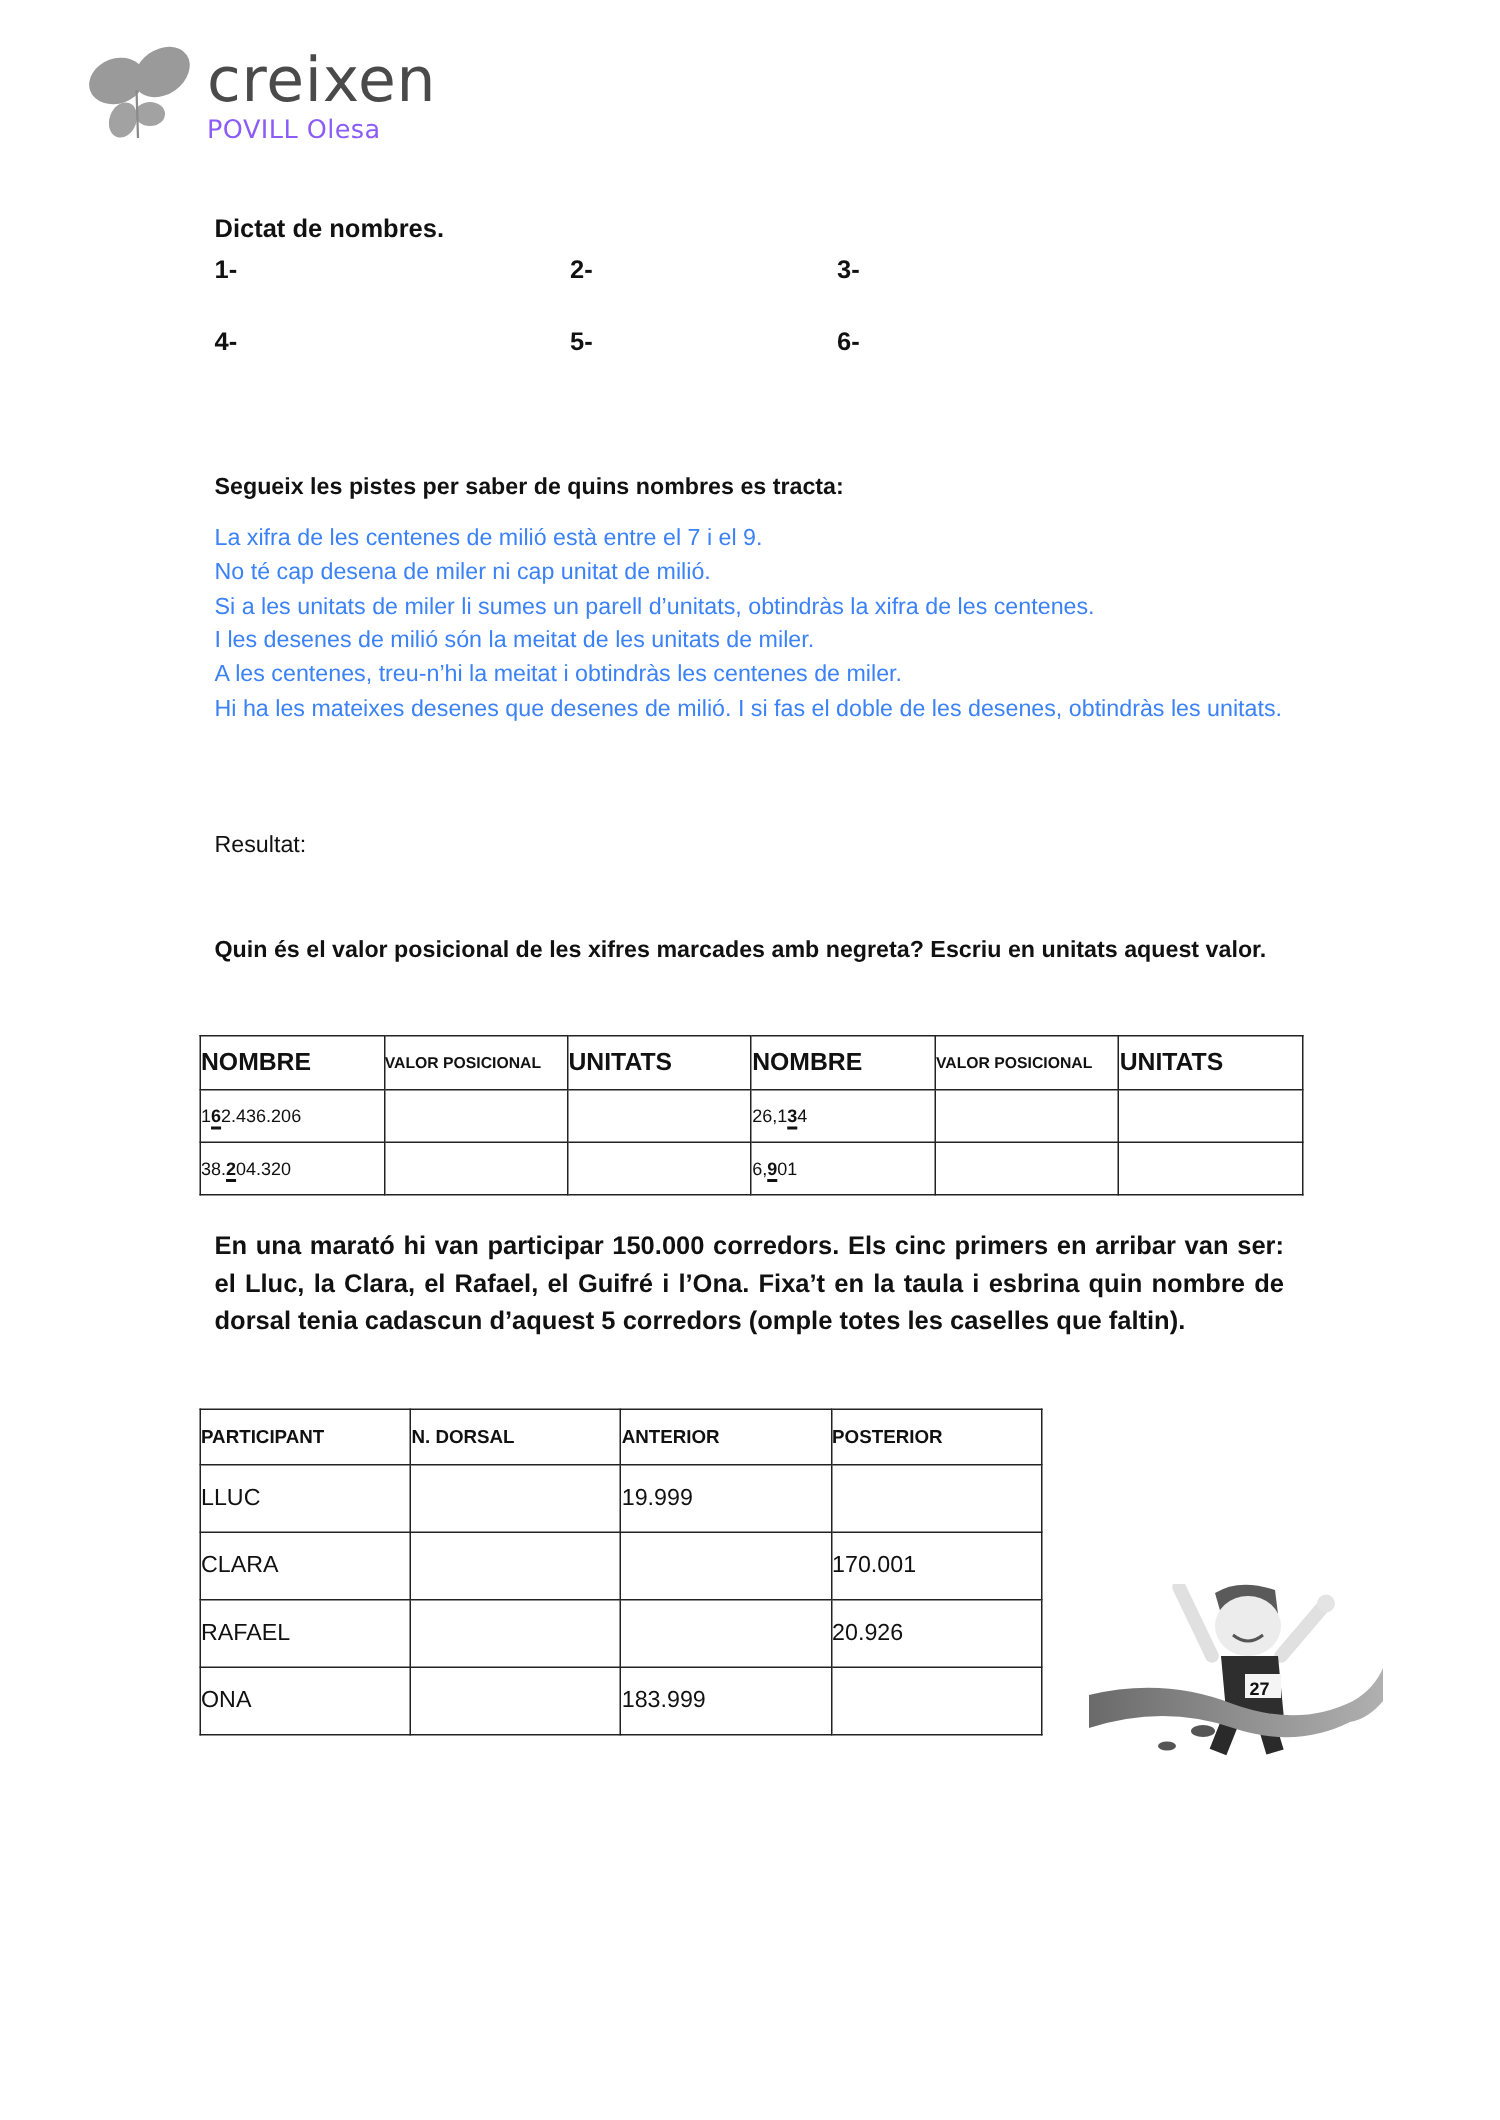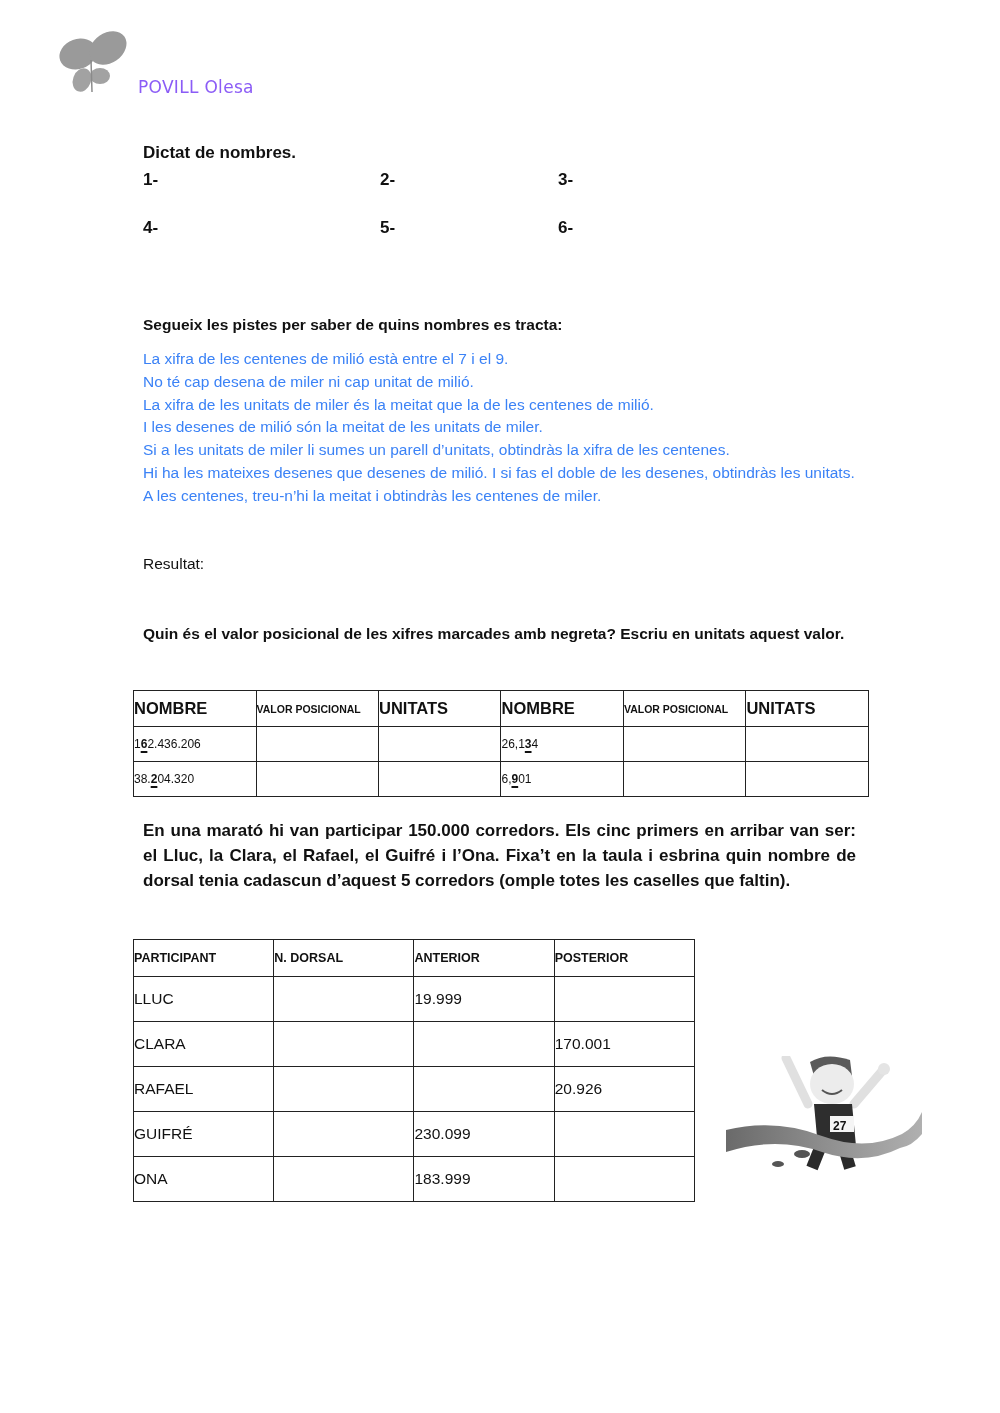--- a/index.html
+++ b/index.html
@@ -52,40 +52,40 @@
 <body>
 
 <div class="logo">
   <svg width="80" height="66" viewBox="0 0 80 66">
     <ellipse cx="22" cy="24" rx="19" ry="15" fill="#9a9a9a" transform="rotate(-20 22 24)"></ellipse>
     <ellipse cx="52" cy="18" rx="20" ry="15" fill="#9a9a9a" transform="rotate(-35 52 18)"></ellipse>
     <ellipse cx="26" cy="50" rx="9" ry="12" fill="#a2a2a2" transform="rotate(20 26 50)"></ellipse>
     <ellipse cx="44" cy="46" rx="10" ry="8" fill="#a2a2a2"></ellipse>
     <path d="M35 30 L36 62" stroke="#8a8a8a" stroke-width="1.5"></path>
   </svg>
+  <div class="logo-brand">creixen</div>
   <div class="logo-sub">POVILL Olesa</div>
 </div>
 
 <div class="abs dictat-title">Dictat de nombres.</div>
 <div class="abs dict-item" style="left:143px; top:170px;">1-</div>
 <div class="abs dict-item" style="left:380px; top:170px;">2-</div>
 <div class="abs dict-item" style="left:558px; top:170px;">3-</div>
 <div class="abs dict-item" style="left:143px; top:218px;">4-</div>
 <div class="abs dict-item" style="left:380px; top:218px;">5-</div>
 <div class="abs dict-item" style="left:558px; top:218px;">6-</div>
 
 <div class="abs clues-title">Segueix les pistes per saber de quins nombres es tracta:</div>
 <div class="abs clues body-text">
   <p>La xifra de les centenes de milió està entre el 7 i el 9.</p>
   <p>No té cap desena de miler ni cap unitat de milió.</p>
-  <p>La xifra de les unitats de miler és la meitat que la de les centenes de milió.</p>
+  <p>Si a les unitats de miler li sumes un parell d’unitats, obtindràs la xifra de les centenes.</p>
   <p>I les desenes de milió són la meitat de les unitats de miler.</p>
-  <p>Si a les unitats de miler li sumes un parell d’unitats, obtindràs la xifra de les centenes.</p>
+  <p>A les centenes, treu-n’hi la meitat i obtindràs les centenes de miler.</p>
   <p>Hi ha les mateixes desenes que desenes de milió. I si fas el doble de les desenes, obtindràs les unitats.</p>
-  <p>A les centenes, treu-n’hi la meitat i obtindràs les centenes de miler.</p>
 </div>
 <div class="abs result">Resultat:</div>
 
 <div class="abs q2">Quin és el valor posicional de les xifres marcades amb negreta? Escriu en unitats aquest valor.</div>
 
 <table class="t1">
   <colgroup>
       <col>
       <col>
       <col>
@@ -149,26 +149,20 @@
     <td></td>
     <td>170.001</td>
   </tr>
   <tr>
     <td>RAFAEL</td>
     <td></td>
     <td></td>
     <td>20.926</td>
   </tr>
   <tr>
-    <td>GUIFRÉ</td>
-    <td></td>
-    <td>230.099</td>
-    <td></td>
-  </tr>
-  <tr>
     <td>ONA</td>
     <td></td>
     <td>183.999</td>
     <td></td>
   </tr>
 </tbody>
   </table>
 
 <div class="runner">
   <svg width="196" height="116" viewBox="0 0 196 116">

